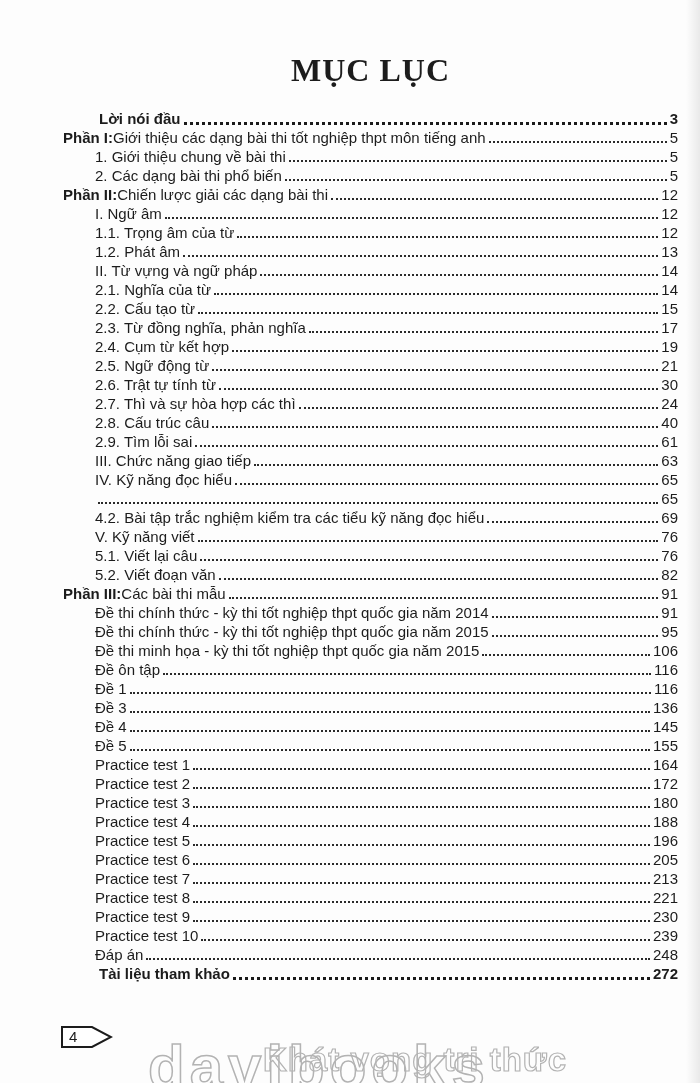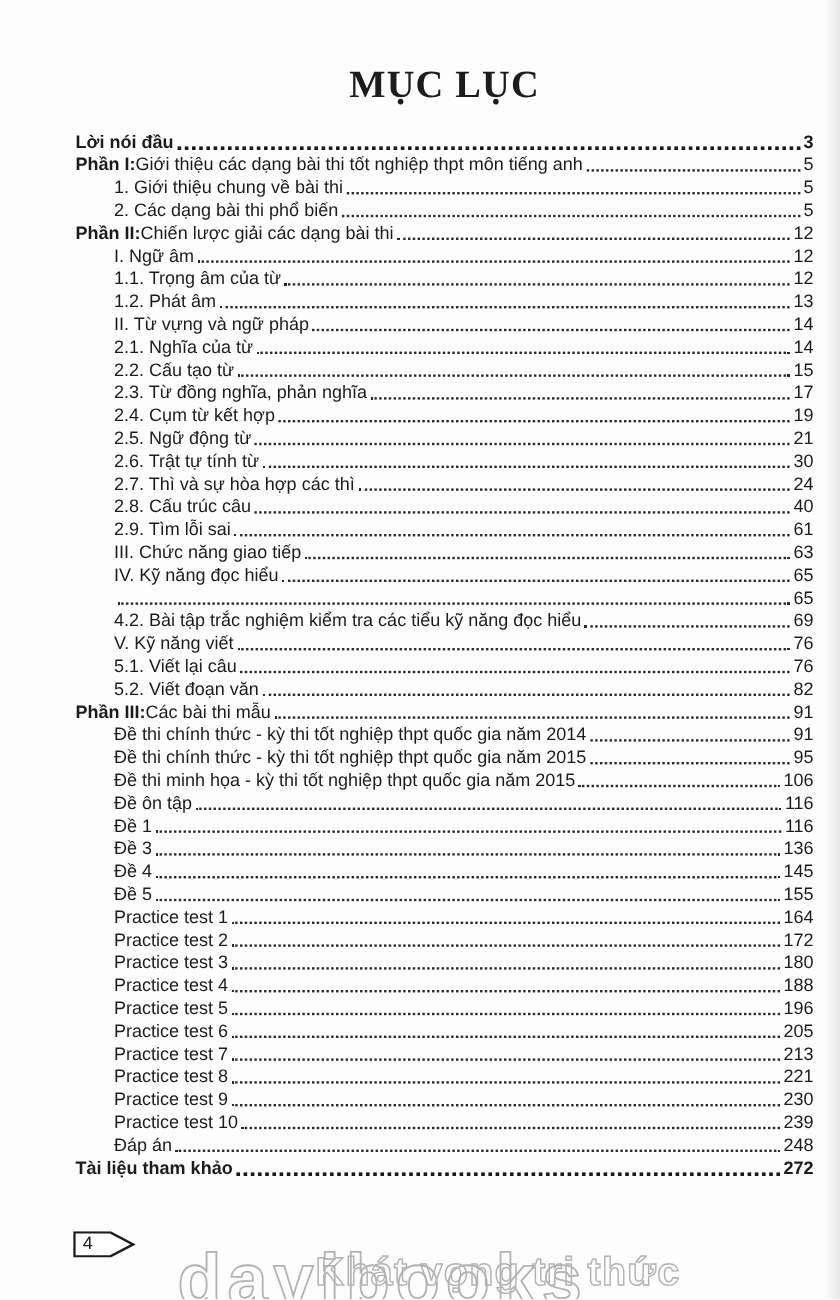--- a/index.html
+++ b/index.html
@@ -59,21 +59,21 @@
     white-space: nowrap;
   }
   .row.level-1 { padding-left: 32px; }
   .row .prefix { font-weight: 700; white-space: pre; }
   .row .leader {
     flex: 1;
     min-width: 12px;
     border-bottom: 2px dotted #2a2a2a;
     margin: 0 3px 4px 3px;
   }
-  .row.bold-row { font-weight: 700; }
+  .row.bold-row { font-weight: 700; margin-left: 36px; }
   .row.bold-row .leader { border-bottom: 3px dotted #1a1a1a; margin-bottom: 3px; }
   .row .pagenum { text-align: right; }
 
   
   .wm-brand {
     position: absolute;
     top: 1037px;
     left: 148px;
     font-size: 60px;
     font-weight: 700;

